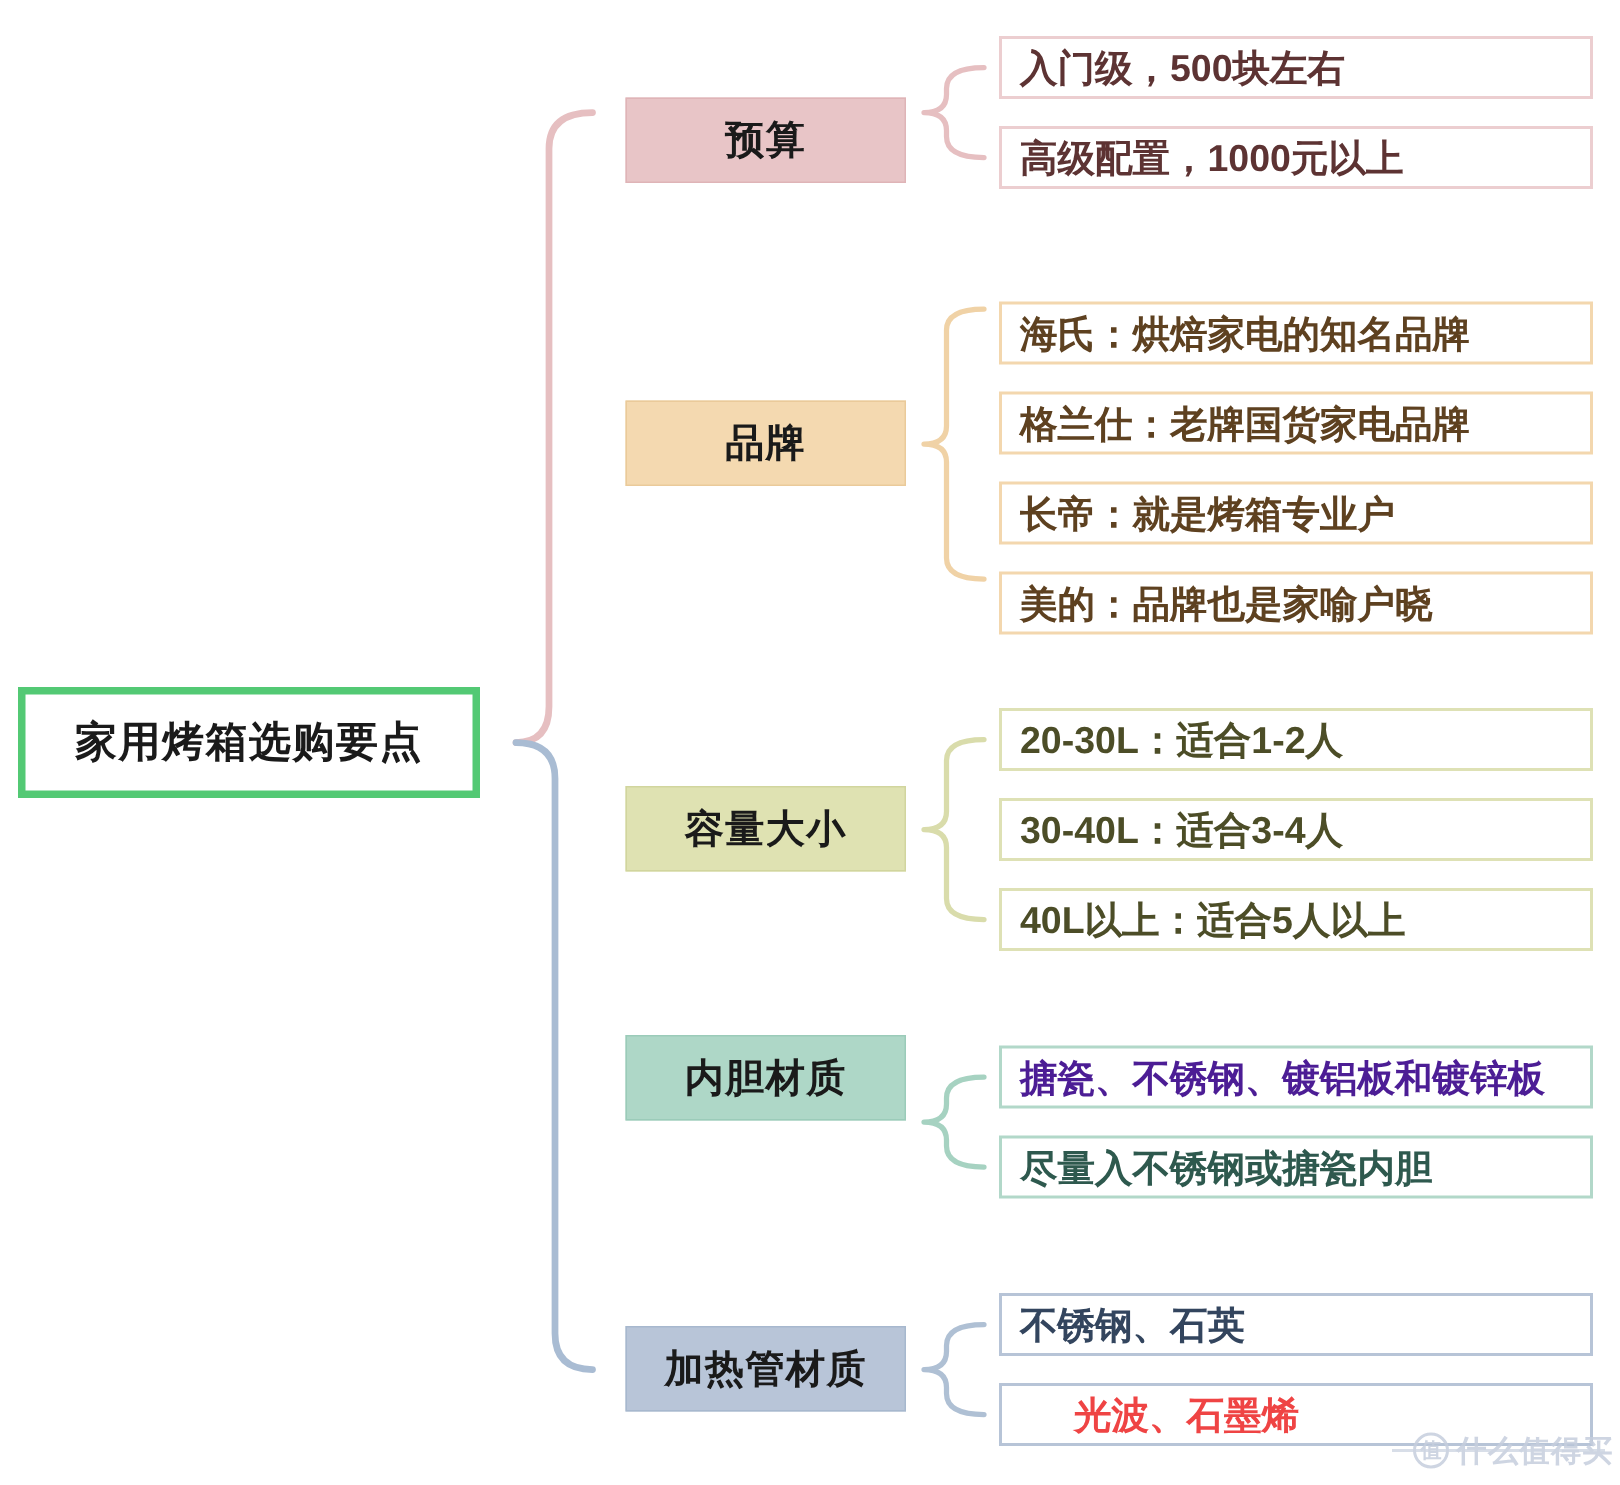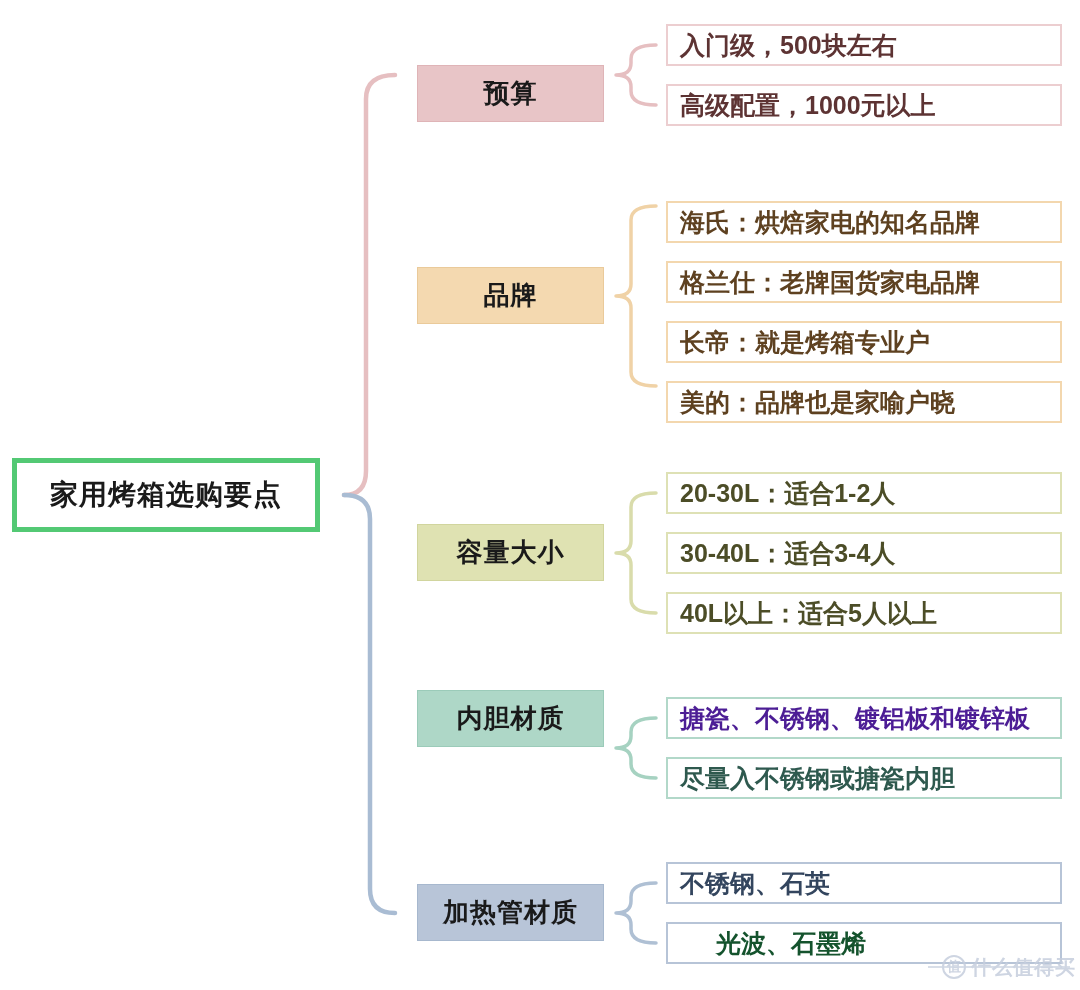--- a/index.html
+++ b/index.html
@@ -185,21 +185,21 @@
     </div>
   </div>
 
   <div class="branch-box branch-pos-4" style="background-color: rgb(184, 197, 216); border-color: rgb(167, 184, 206);">
     <span>加热管材质</span>
   </div>
   <div class="children-col children-pos-4">
     <div class="topic-item" style="border-color: rgb(183, 196, 215); color: rgb(51, 69, 94);">
       <span>不锈钢、石英</span>
     </div>
-    <div class="topic-item" style="border-color: rgb(183, 196, 215); color: #14532d; padding-left: 48px;">
+    <div class="topic-item" style="border-color: rgb(183, 196, 215); color: #ef4444; padding-left: 48px;">
       <span>光波、石墨烯</span>
     </div>
   </div>
 
   <div class="watermark" style="color: rgb(198, 206, 221);">
     <span class="wm-logo">值</span>
     <span class="wm-text">什么值得买</span>
   </div>
 
 </div>

